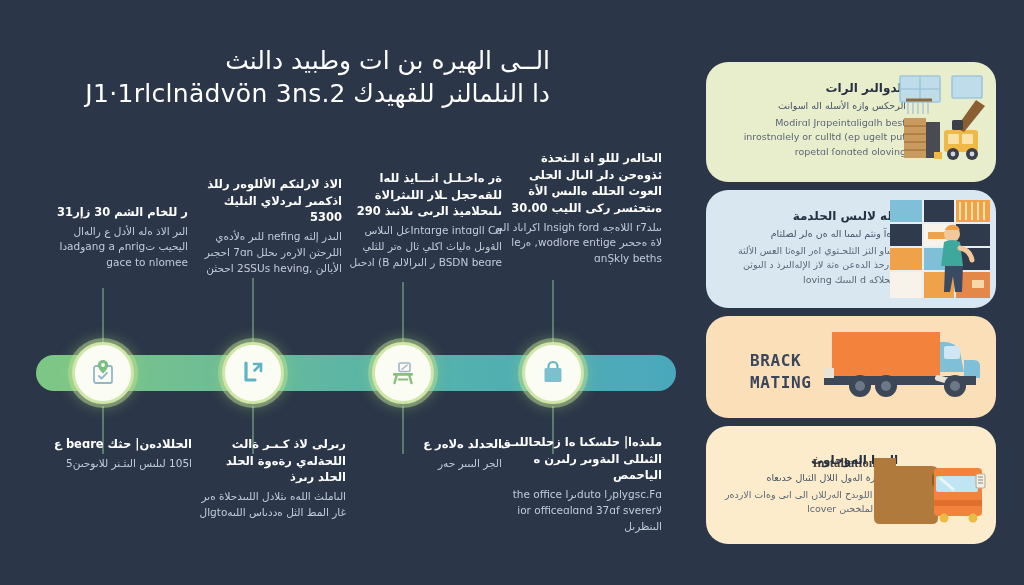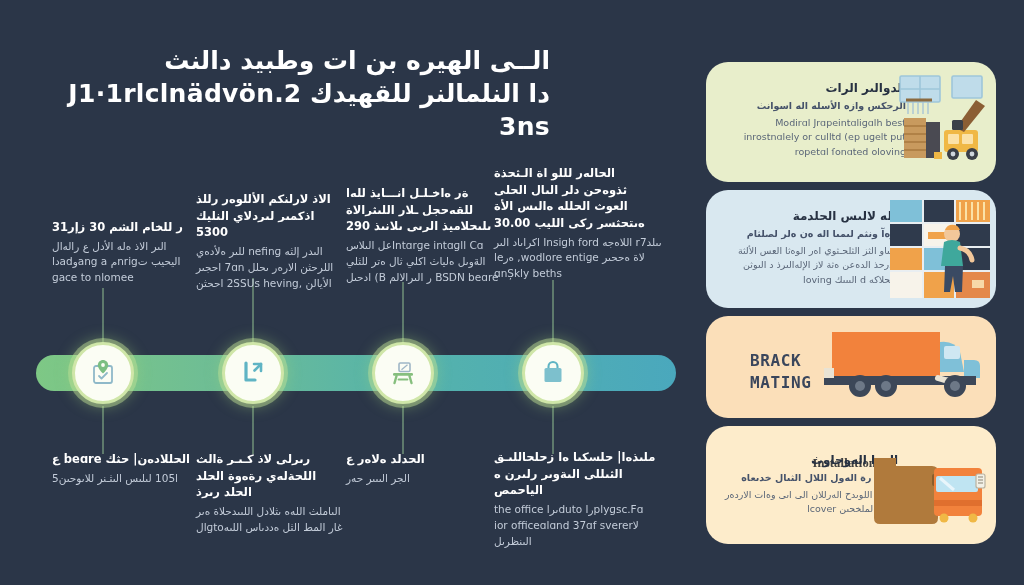--- a/index.html
+++ b/index.html
@@ -13,21 +13,21 @@
     position:relative; width:1024px; height:585px;
     background:#2b3648;
   }
 
   
   #title-block {
     position:absolute; left:40px; top:44px; width:510px;
     text-align:right; direction:rtl;
   }
   #title-block .line {
-    color:#ffffff; font-weight:700; letter-spacing:.3px;
+    color:#ffffff; font-weight:400; letter-spacing:.3px;
     line-height:1.32;
   }
   #title-line-1 { font-size:25px; }
   #title-line-2 { font-size:25px; }
 
   
   #timeline-bar {
     position:absolute; left:36px; top:355px; width:640px; height:36px;
     border-radius:18px;
     background:linear-gradient(90deg,#7ec885 0%,#6ebd95 28%,#55b3ab 58%,#4aa8bd 100%);
@@ -47,23 +47,22 @@
   #node-4 { left:522px; }
 
   .stem {
     position:absolute; width:2px; background:#5e7a6c;
   }
   .stem.up   { height:68px; }
   .stem.down { height:48px; }
 
   
   .tl-text {
-    position:absolute; direction:rtl; text-align:left;
+    position:absolute; direction:rtl; text-align:right;
     color:#e7ecf3;
-    margin-top:15px;
   }
   .tl-text .head {
     font-weight:700; font-size:11.5px; color:#ffffff;
     line-height:1.45; margin-bottom:3px;
   }
   .tl-text .body {
     font-size:10.5px; color:#c3ccd9; line-height:1.5;
   }
 
   #tl-top-1    { left:52px;  top:204px; width:136px; }
@@ -89,21 +88,21 @@
   .card-inner { position:relative; width:100%; height:100%; }
   .card-text {
     position:absolute; direction:rtl; text-align:right;
     color:#2e3a4c;
   }
   .card-text .c-head {
     font-weight:700; font-size:12px; color:#273142;
     line-height:1.4; margin-bottom:2px;
   }
   .card-text .c-sub {
-    font-size:9.5px; color:#45526a; line-height:1.45;font-weight:bold;
+    font-size:9.5px; color:#45526a; line-height:1.45;
   }
   .card-text .c-body {
     font-size:9.5px; color:#5a6678; line-height:1.55; margin-top:3px;
   }
   #card-1 .card-text { left:12px; top:18px; width:188px; }
   #card-2 .card-text { left:12px; top:18px; width:178px; }
   #card-4 .card-text { left:12px; top:26px; width:180px; }
 
   .card-art { position:absolute; }
   #art-1 { right:6px;  top:12px;  width:96px;  height:96px; }

